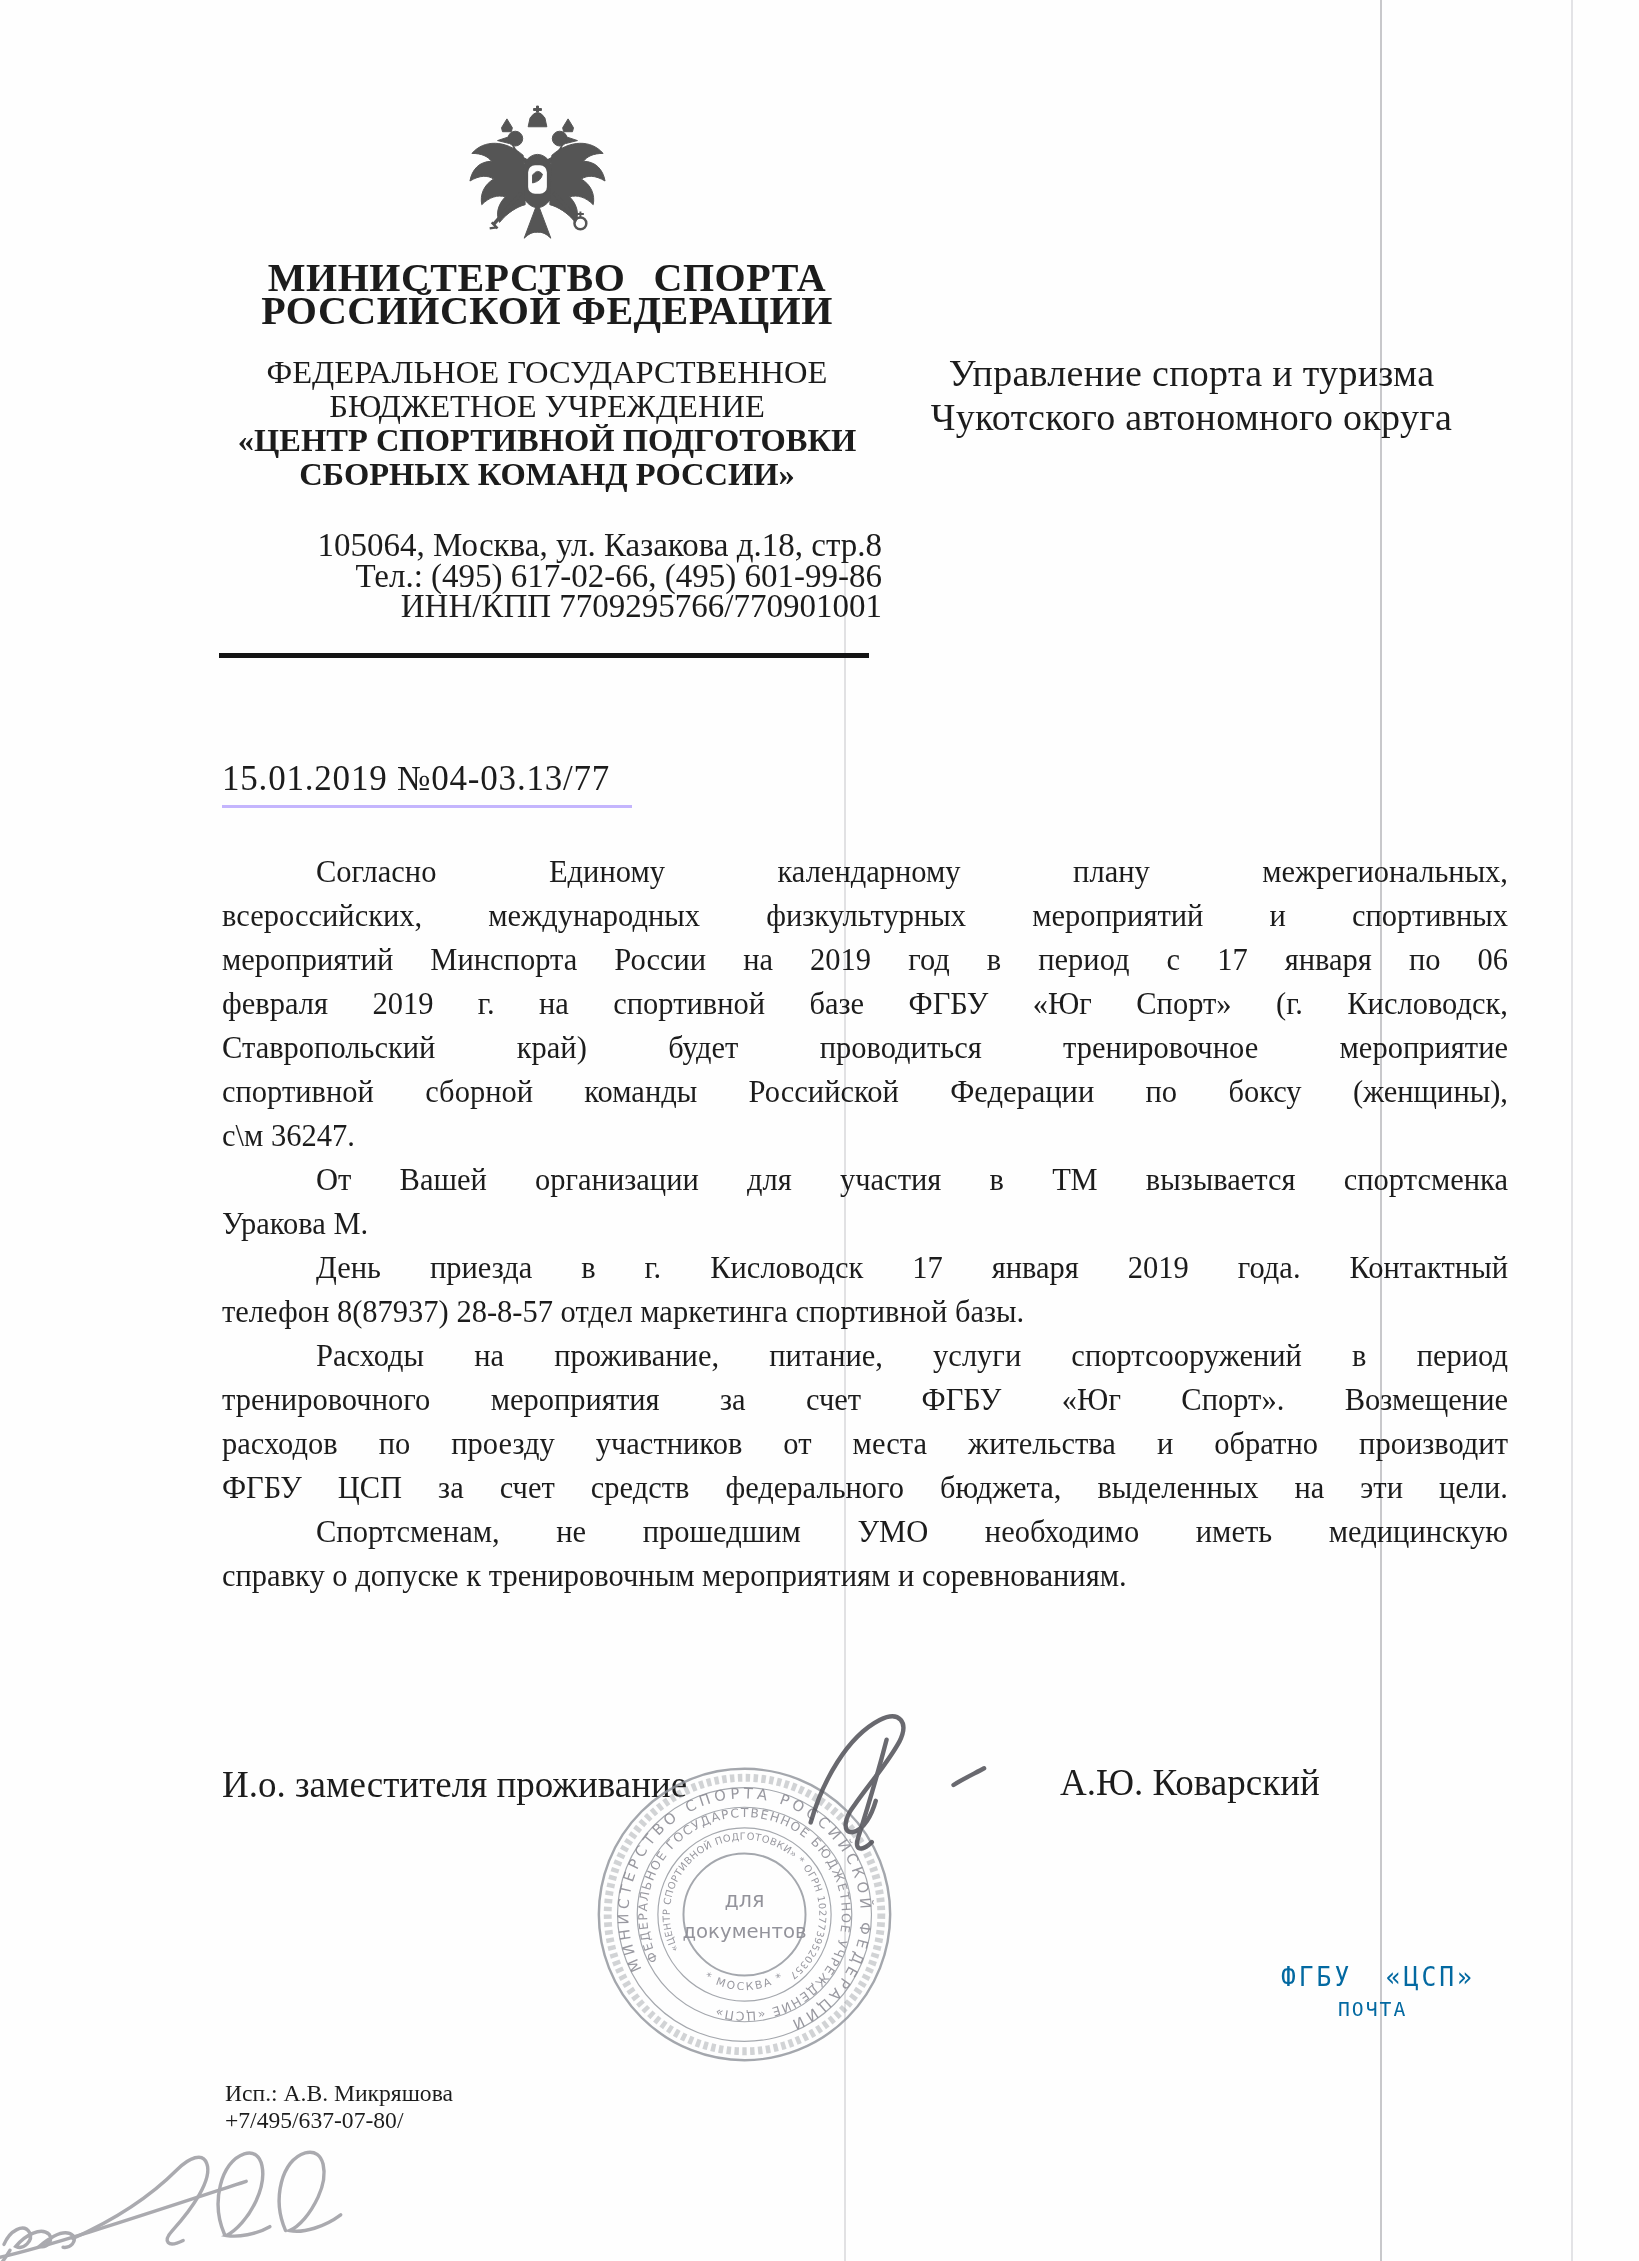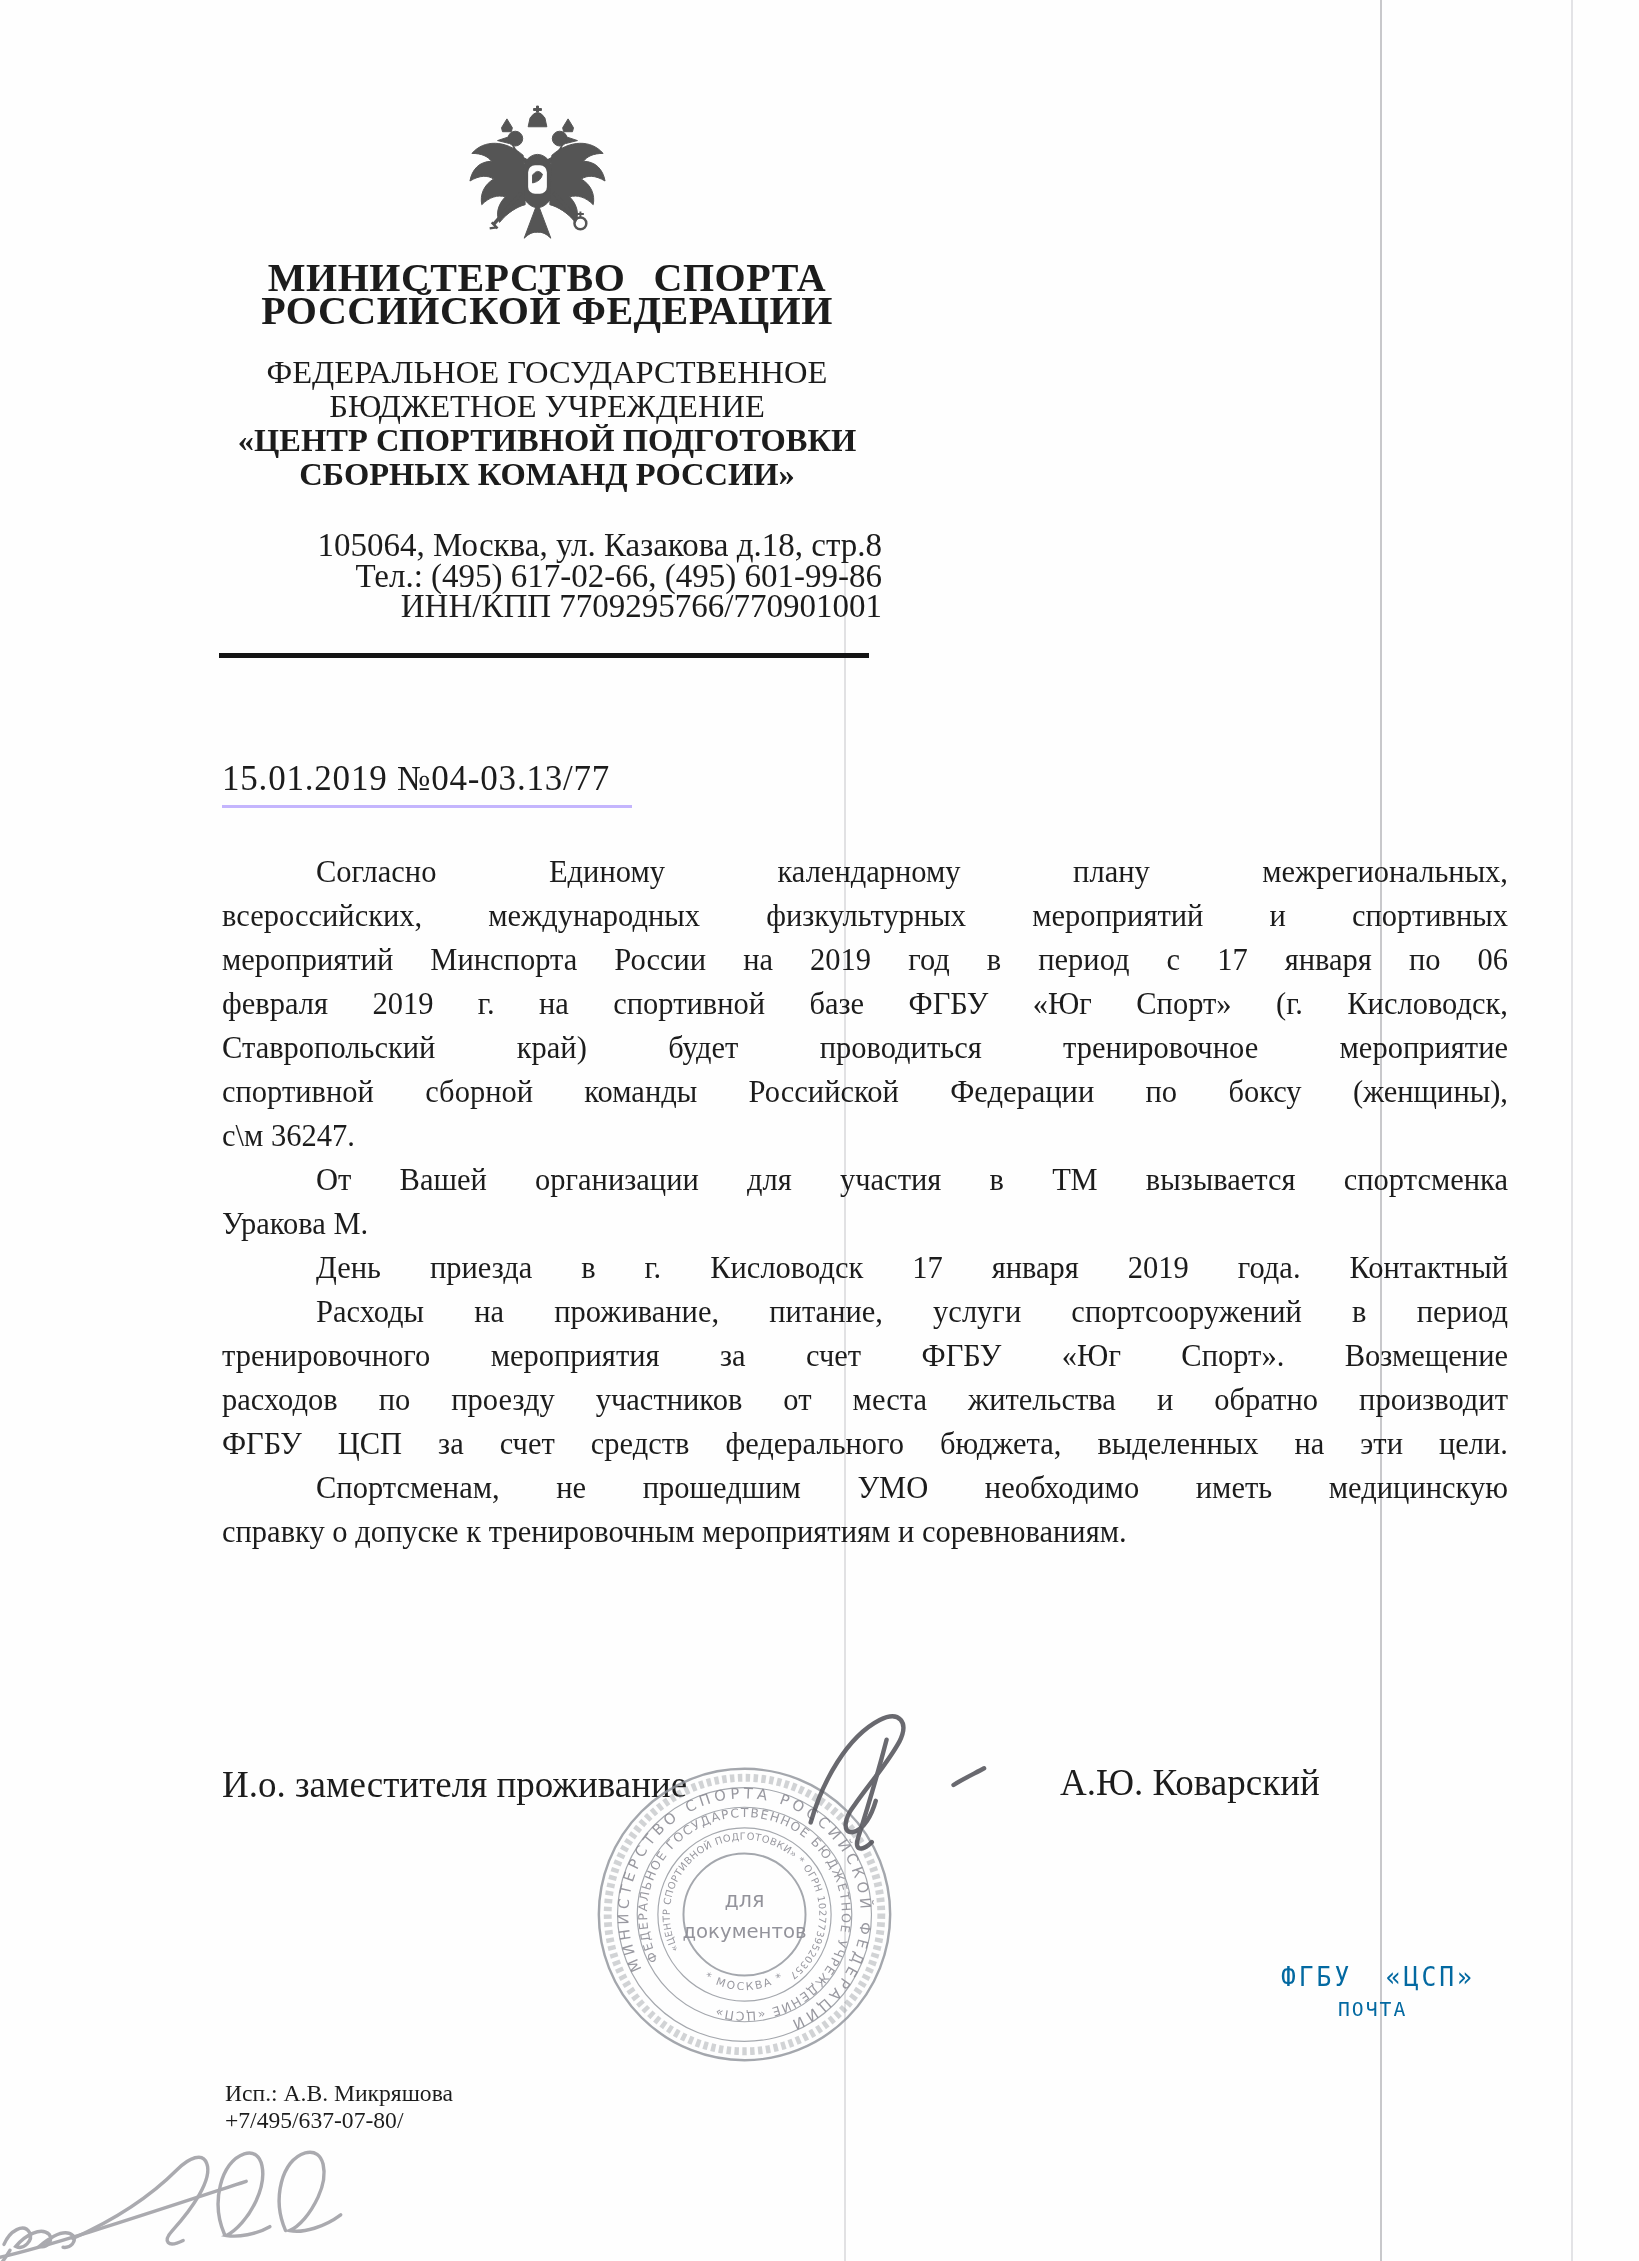--- a/index.html
+++ b/index.html
@@ -104,36 +104,41 @@
   </div>
 
   <div class="addr">
     <div>105064, Москва, ул. Казакова д.18, стр.8</div>
     <div>Тел.: (495) 617-02-66, (495) 601-99-86</div>
     <div>ИНН/КПП 7709295766/770901001</div>
   </div>
 
   <div class="rule"></div>
 
+  <div class="recipient">
+    <div>Управление спорта и туризма</div>
+    <div>Чукотского автономного округа</div>
+  </div>
 
   <div class="refline">
     <span>15.01.2019 №04-03.13/77</span>
   </div>
 
   <div class="body">
     <div class="bl j ind">Согласно Единому календарному плану межрегиональных,</div>
     <div class="bl j">всероссийских, международных физкультурных мероприятий и спортивных</div>
     <div class="bl j">мероприятий Минспорта России на 2019 год в период с 17 января по 06</div>
     <div class="bl j">февраля 2019 г. на спортивной базе ФГБУ «Юг Спорт» (г. Кисловодск,</div>
     <div class="bl j">Ставропольский край) будет проводиться тренировочное мероприятие</div>
     <div class="bl j">спортивной сборной команды Российской Федерации по боксу (женщины),</div>
     <div class="bl l">с\м 36247.</div>
     <div class="bl j ind">От Вашей организации для участия в ТМ вызывается спортсменка</div>
     <div class="bl l">Уракова М.</div>
     <div class="bl j ind">День приезда в&nbsp;г.&nbsp;Кисловодск 17 января 2019 года. Контактный</div>
+    <div class="bl l">телефон 8(87937) 28-8-57 отдел маркетинга спортивной базы.</div>
     <div class="bl j ind">Расходы на проживание, питание, услуги спортсооружений в период</div>
     <div class="bl j">тренировочного мероприятия за счет ФГБУ «Юг Спорт». Возмещение</div>
     <div class="bl j">расходов по проезду участников от места жительства и обратно производит</div>
     <div class="bl j">ФГБУ ЦСП за счет средств федерального бюджета, выделенных на эти цели.</div>
     <div class="bl j ind">Спортсменам, не прошедшим УМО необходимо иметь медицинскую</div>
     <div class="bl l">справку о допуске к тренировочным мероприятиям и соревнованиям.</div>
   </div>
 
   <div class="sig-pos">И.о. заместителя проживание</div>
   <div class="sig-name">А.Ю. Коварский</div>

